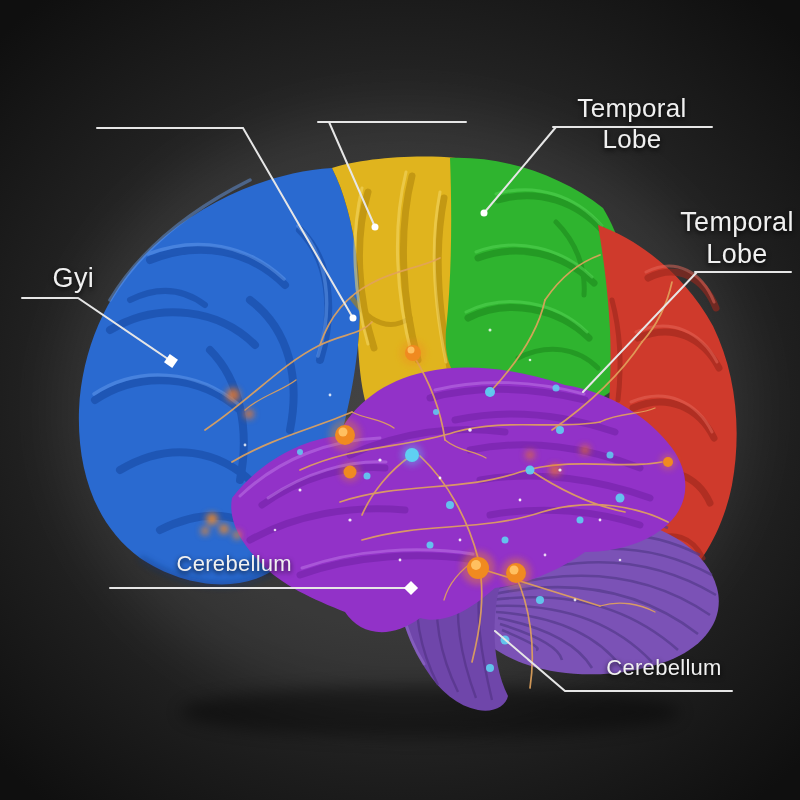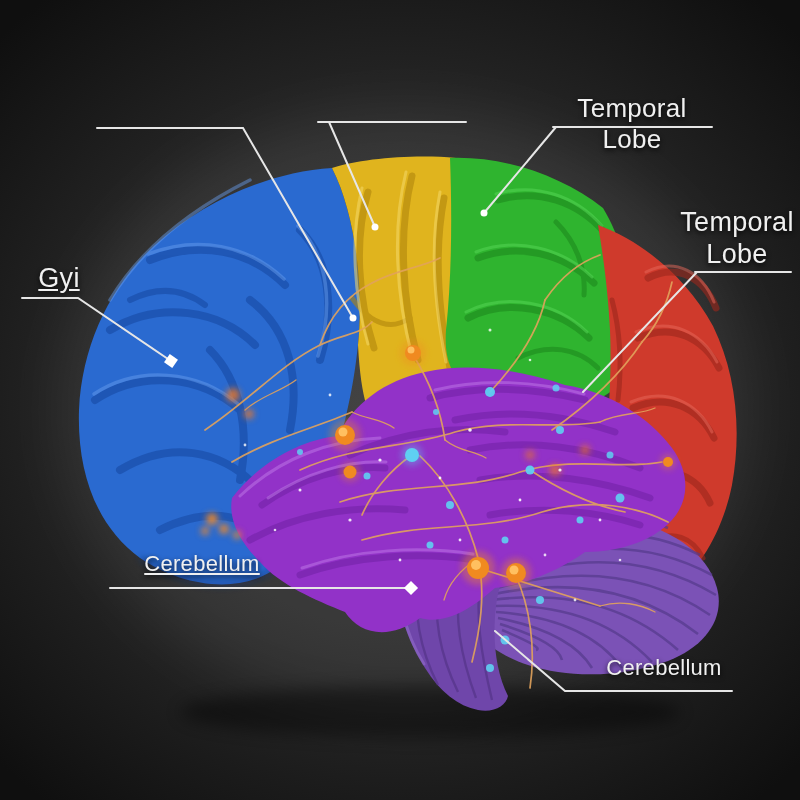--- a/index.html
+++ b/index.html
@@ -11,21 +11,21 @@
   }
   #brain-svg{position:absolute;left:0;top:0;}
   .lbl{
     position:absolute;color:#f0f0f0;text-align:center;
     text-shadow:0 2px 5px rgba(0,0,0,0.85);
     letter-spacing:0.3px;line-height:1.18;user-select:none;
   }
   .lbl.sz26{font-size:26px;}
   .lbl.sz27{font-size:27px;}
   .lbl.sz28{font-size:22px;}
-  .left-align{text-align:center;text-decoration:underline;}
+  .left-align{text-align:right;}
 </style>
 </head>
 <body>
 
 <div id="stage">
 
   <svg id="brain-svg" width="800" height="800" viewBox="0 0 800 800">
     <defs>
       <filter id="blur-lg" x="-60%" y="-60%" width="220%" height="220%">
           <feGaussianBlur stdDeviation="28"></feGaussianBlur>

